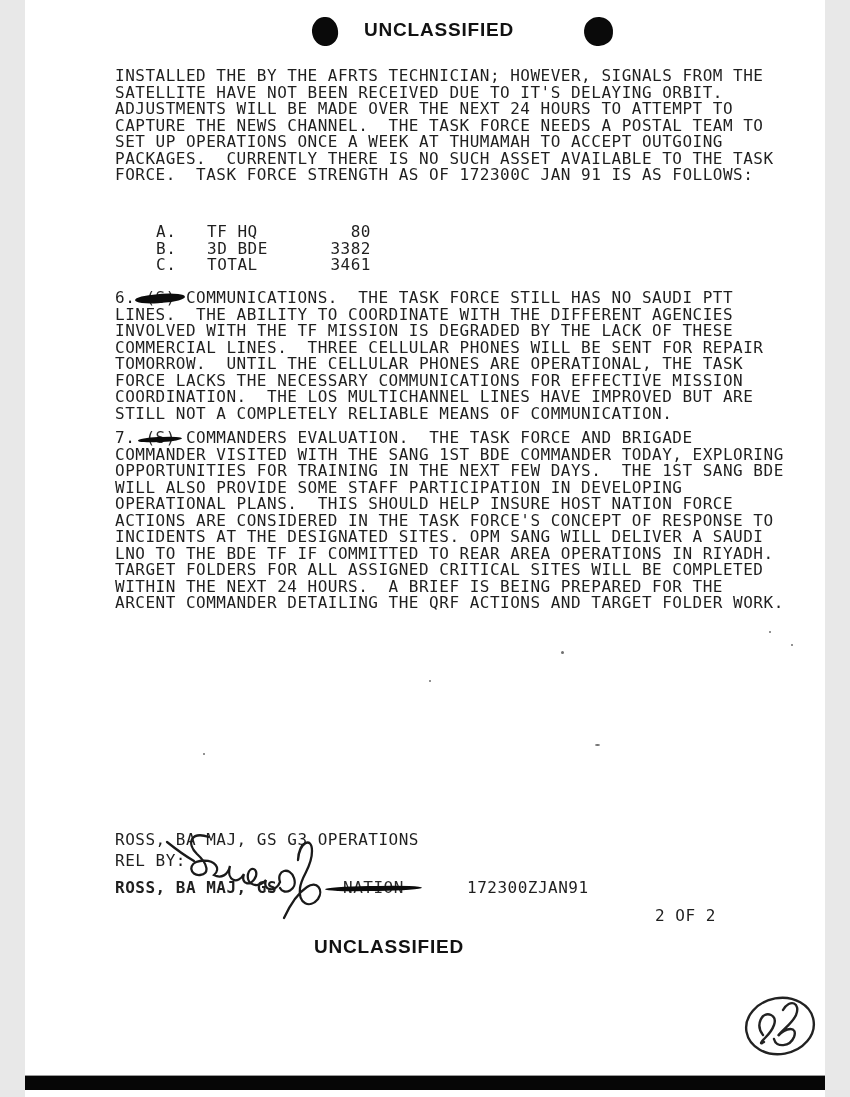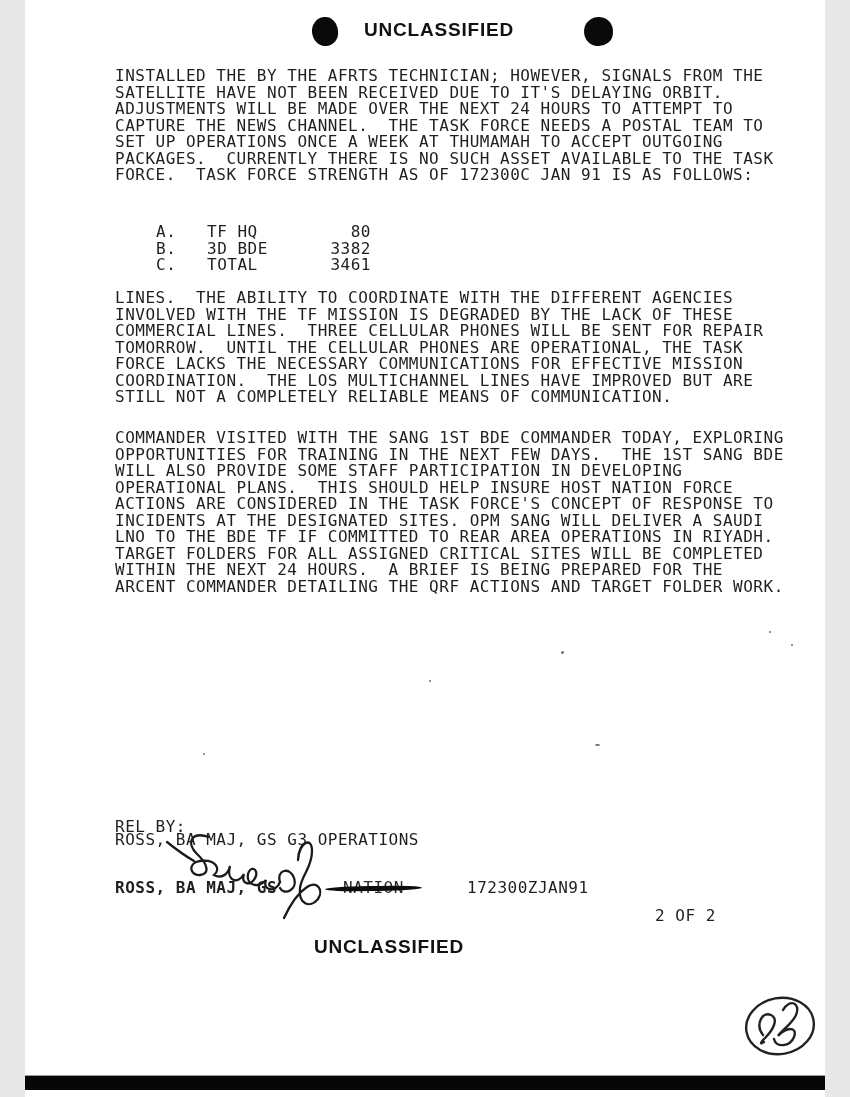--- a/index.html
+++ b/index.html
@@ -63,21 +63,21 @@
     background: #0c0c0c;
     border-radius: 45% / 50%;
     transform: rotate(-3deg);
   }
   .redact-heavy::after { top: 4px; height: 9px; left: -10px; right: -10px; transform: rotate(-4deg); }
   .redact-wide::after  { left: -18px; right: -18px; top: 7px; height: 5px; transform: rotate(-1deg); }
 
   
   .sig-block-label { position: absolute; white-space: pre; font-size: 16px; letter-spacing: 0.5px; line-height: 17px; }
   .drafted  { left: 90px; top: 797px; }
-  .relby    { left: 90px; top: 818px; }
+  .relby    { left: 90px; top: 852px; }
   .rel-name { left: 90px; top: 879px; font-weight: bold; }
   .secret   { left: 318px; top: 879px; }
   .dtg      { left: 442px; top: 879px; }
   .pagenum  { left: 630px; top: 907px; }
   .signature-svg { position: absolute; left: 138px; top: 830px; }
   .circled-mark-svg { position: absolute; left: 712px; top: 990px; }
 
   
   .edge-bar-right {
     position: absolute; left: 830px; top: -4px;
@@ -105,24 +105,26 @@
     <div><div class="doc-line">INSTALLED THE BY THE AFRTS TECHNICIAN; HOWEVER, SIGNALS FROM THE</div><div class="doc-line">SATELLITE HAVE NOT BEEN RECEIVED DUE TO IT'S DELAYING ORBIT.</div><div class="doc-line">ADJUSTMENTS WILL BE MADE OVER THE NEXT 24 HOURS TO ATTEMPT TO</div><div class="doc-line">CAPTURE THE NEWS CHANNEL.  THE TASK FORCE NEEDS A POSTAL TEAM TO</div><div class="doc-line">SET UP OPERATIONS ONCE A WEEK AT THUMAMAH TO ACCEPT OUTGOING</div><div class="doc-line">PACKAGES.  CURRENTLY THERE IS NO SUCH ASSET AVAILABLE TO THE TASK</div><div class="doc-line">FORCE.  TASK FORCE STRENGTH AS OF 172300C JAN 91 IS AS FOLLOWS:</div></div>
   </div>
 
   <div class="doc-block strength-table">
     <div class="tbl-row"><span class="tbl-item">A.</span><span class="tbl-label">TF HQ</span><span class="tbl-value">80</span></div>
     <div class="tbl-row"><span class="tbl-item">B.</span><span class="tbl-label">3D BDE</span><span class="tbl-value">3382</span></div>
     <div class="tbl-row"><span class="tbl-item">C.</span><span class="tbl-label">TOTAL</span><span class="tbl-value">3461</span></div>
   </div>
 
   <div class="doc-block para-6">
+    <div class="doc-line"><span>6. </span><span class="redact redact-heavy">(S)</span><span> COMMUNICATIONS.  THE TASK FORCE STILL HAS NO SAUDI PTT</span></div>
     <div><div class="doc-line">LINES.  THE ABILITY TO COORDINATE WITH THE DIFFERENT AGENCIES</div><div class="doc-line">INVOLVED WITH THE TF MISSION IS DEGRADED BY THE LACK OF THESE</div><div class="doc-line">COMMERCIAL LINES.  THREE CELLULAR PHONES WILL BE SENT FOR REPAIR</div><div class="doc-line">TOMORROW.  UNTIL THE CELLULAR PHONES ARE OPERATIONAL, THE TASK</div><div class="doc-line">FORCE LACKS THE NECESSARY COMMUNICATIONS FOR EFFECTIVE MISSION</div><div class="doc-line">COORDINATION.  THE LOS MULTICHANNEL LINES HAVE IMPROVED BUT ARE</div><div class="doc-line">STILL NOT A COMPLETELY RELIABLE MEANS OF COMMUNICATION.</div></div>
   </div>
 
   <div class="doc-block para-7">
+    <div class="doc-line"><span>7. </span><span class="redact">(S)</span><span> COMMANDERS EVALUATION.  THE TASK FORCE AND BRIGADE</span></div>
     <div><div class="doc-line">COMMANDER VISITED WITH THE SANG 1ST BDE COMMANDER TODAY, EXPLORING</div><div class="doc-line">OPPORTUNITIES FOR TRAINING IN THE NEXT FEW DAYS.  THE 1ST SANG BDE</div><div class="doc-line">WILL ALSO PROVIDE SOME STAFF PARTICIPATION IN DEVELOPING</div><div class="doc-line">OPERATIONAL PLANS.  THIS SHOULD HELP INSURE HOST NATION FORCE</div><div class="doc-line">ACTIONS ARE CONSIDERED IN THE TASK FORCE'S CONCEPT OF RESPONSE TO</div><div class="doc-line">INCIDENTS AT THE DESIGNATED SITES. OPM SANG WILL DELIVER A SAUDI</div><div class="doc-line">LNO TO THE BDE TF IF COMMITTED TO REAR AREA OPERATIONS IN RIYADH.</div><div class="doc-line">TARGET FOLDERS FOR ALL ASSIGNED CRITICAL SITES WILL BE COMPLETED</div><div class="doc-line">WITHIN THE NEXT 24 HOURS.  A BRIEF IS BEING PREPARED FOR THE</div><div class="doc-line">ARCENT COMMANDER DETAILING THE QRF ACTIONS AND TARGET FOLDER WORK.</div></div>
   </div>
 
   <div class="sig-block-label drafted">
     <div>ROSS, BA MAJ, GS G3 OPERATIONS</div>
   </div>
 
   <div class="sig-block-label relby">REL BY:</div>
 
   <svg class="signature-svg" width="180" height="92" viewBox="0 0 180 92">

